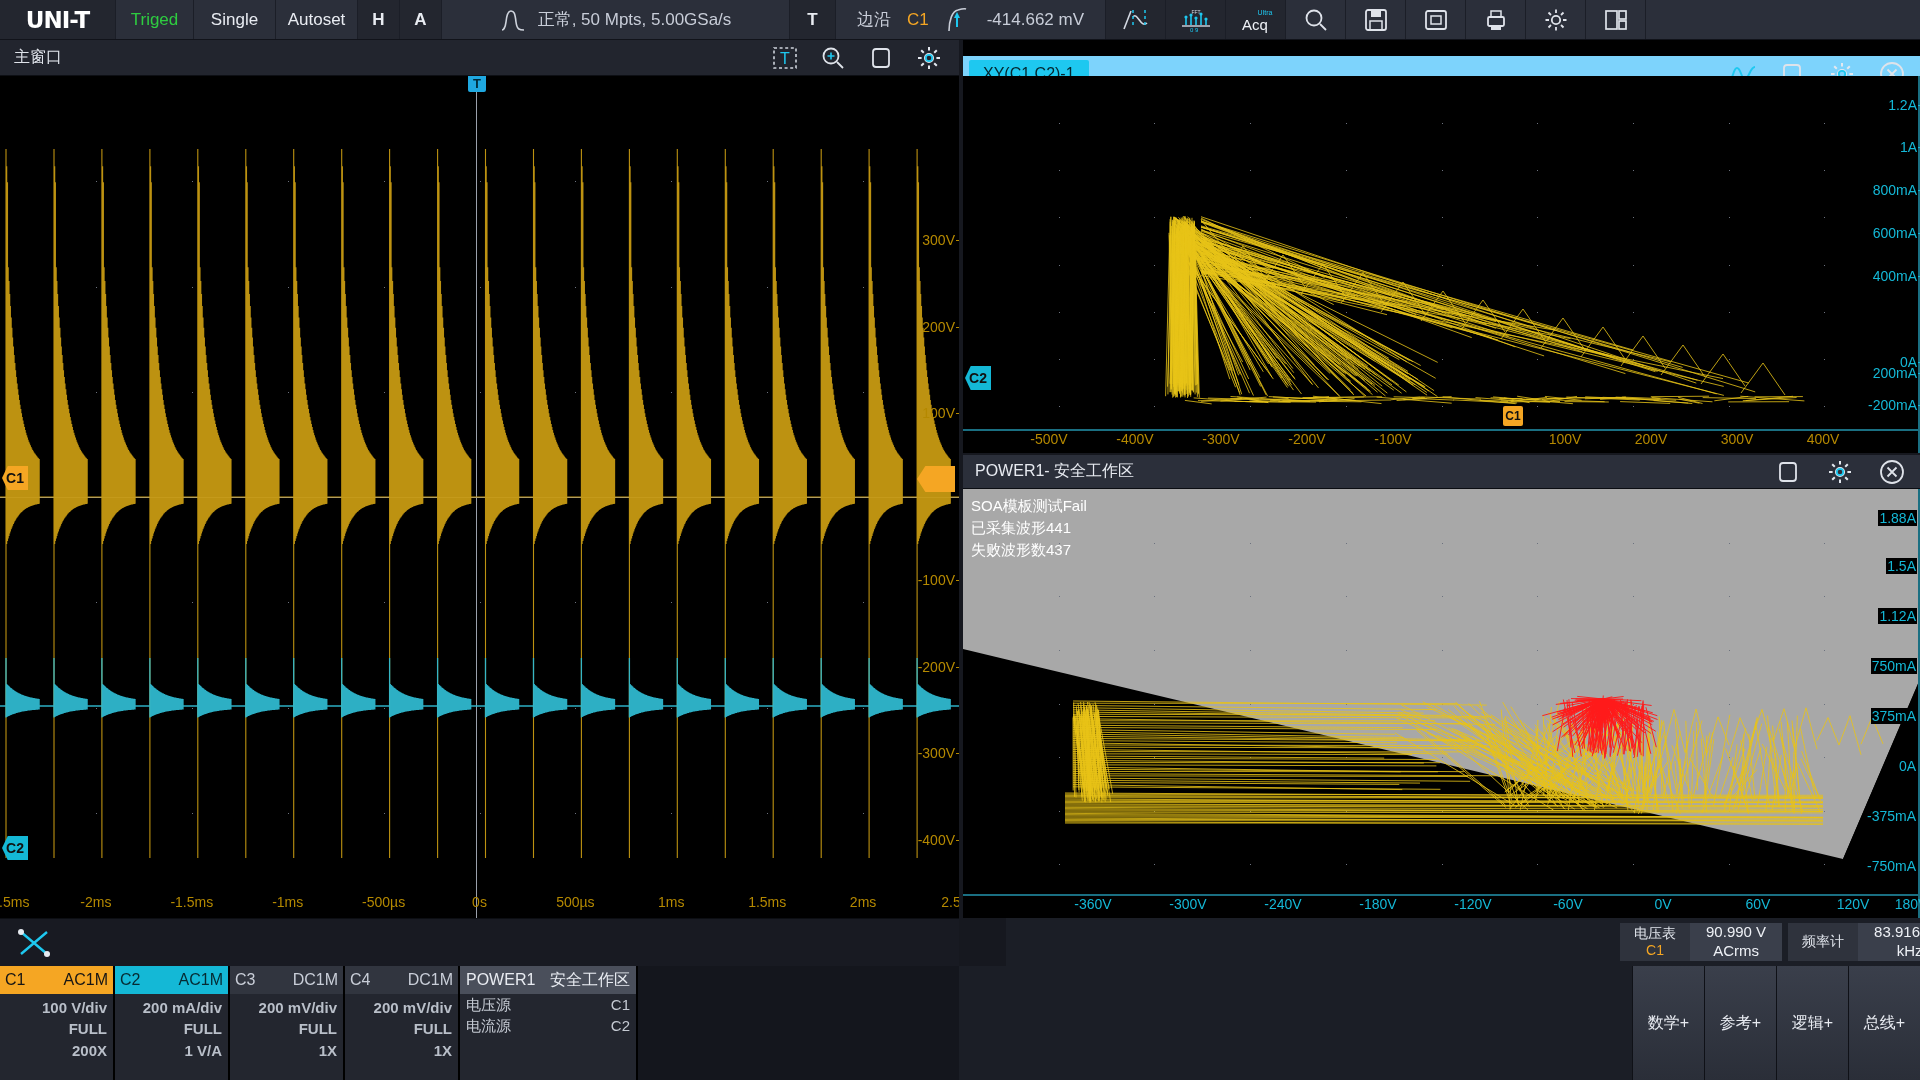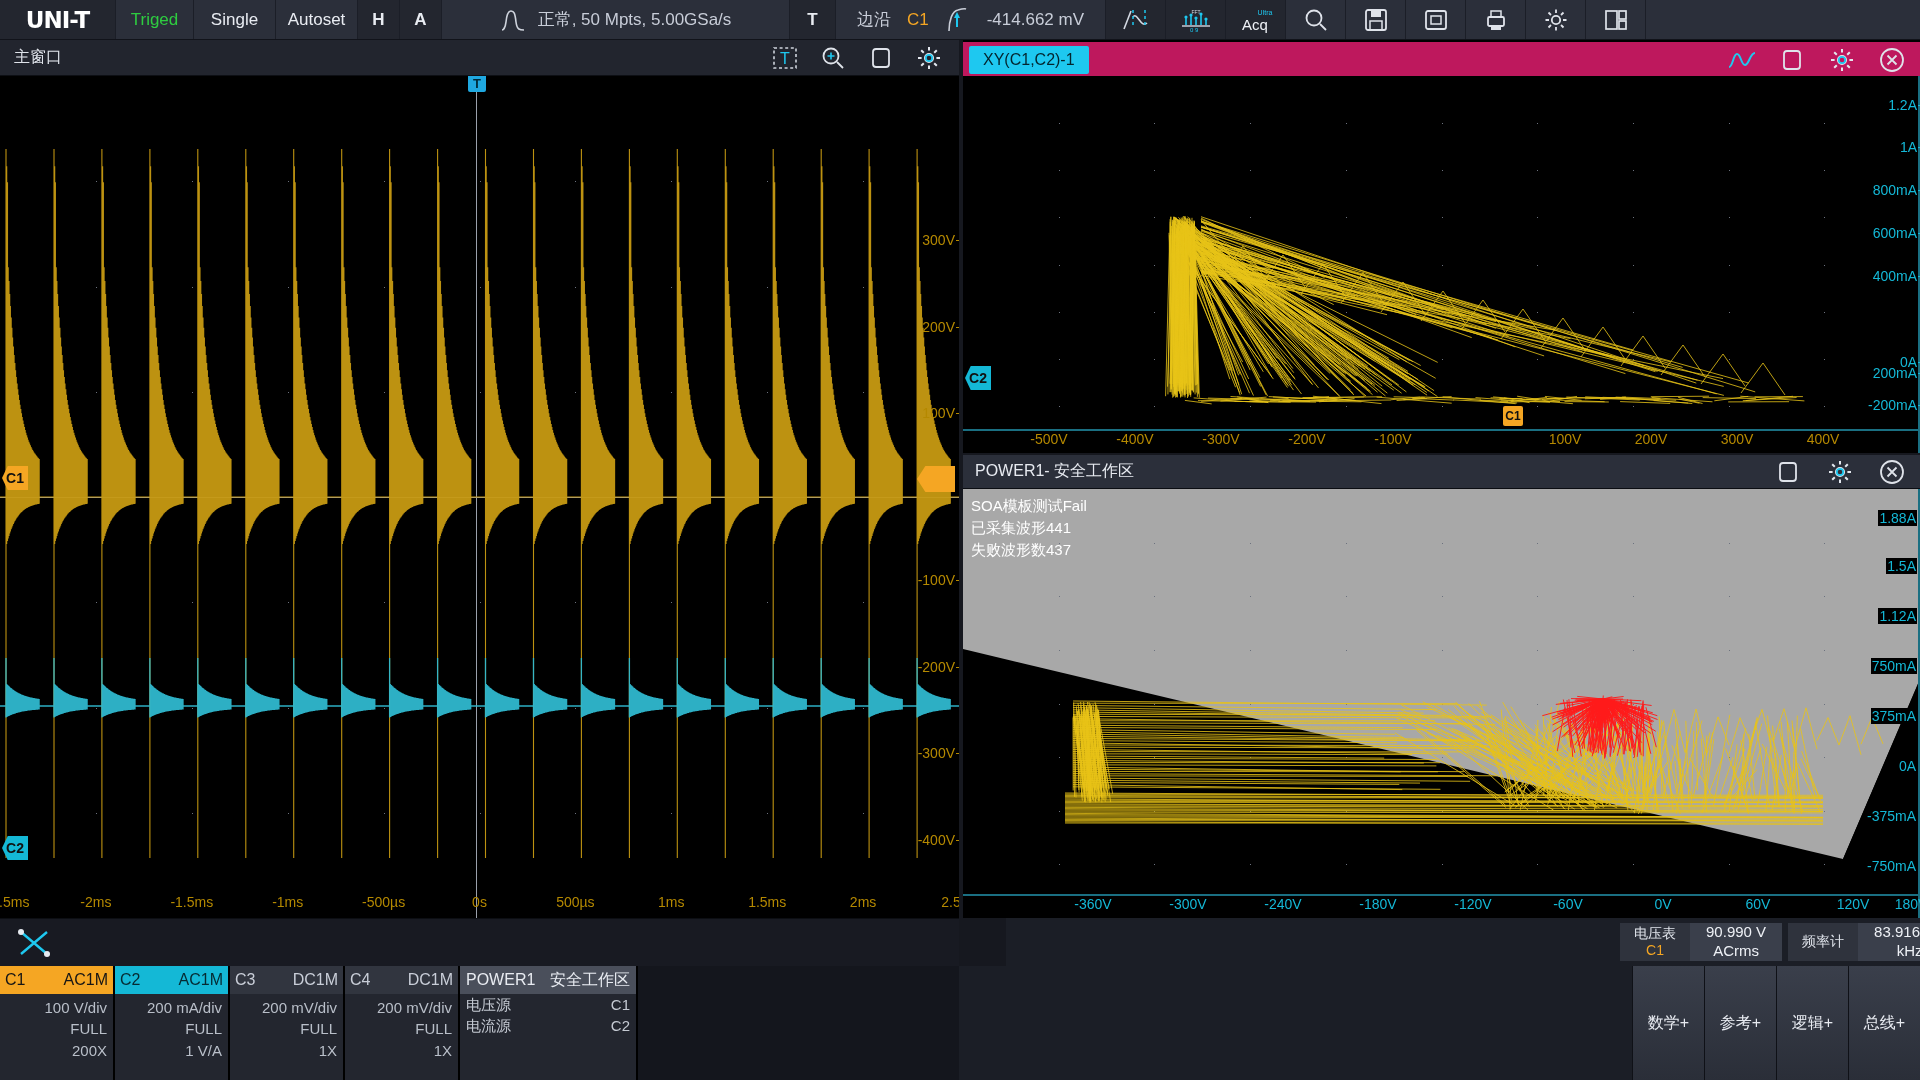--- a/index.html
+++ b/index.html
@@ -84,21 +84,21 @@
 
   .tlabels { position:absolute; left:0; bottom:2px; width:100%; height:22px; }
   .tlabel { position:absolute; font-size:14px; color:#b58900; transform:translateX(-50%); white-space:nowrap; }
 
   .wave-c1 { position:absolute; left:0; top:0; width:100%; height:100%; }
   .wave-c2 { position:absolute; left:0; top:0; width:100%; height:100%; }
 
   
   .xywin { position:absolute; left:963px; top:40px; width:957px; height:413px; background:#000; }
   .xy-header {
-    position:absolute; left:0; top:2px; width:957px; height:36px; background:#be185d;
+    position:absolute; left:0; top:16px; width:957px; height:36px; background:#7dd3fc;
     display:flex; align-items:center; border-bottom:1px solid #0b0d12;
   }
   .xy-tab {
     background:#1ec8f0; color:#04252e; height:28px; margin-left:6px; padding:0 14px;
     display:flex; align-items:center; font-size:16px; border-radius:2px; cursor:pointer;
   }
   .xy-tools { margin-left:auto; display:flex; align-items:center; gap:18px; padding-right:12px; }
   .xy-plot { position:absolute; left:0; top:36px; width:957px; height:377px; background:#000; overflow:hidden; }
   .xy-xlabels { position:absolute; left:0; bottom:2px; width:100%; height:20px; }
   .xy-xlabel { position:absolute; font-size:14px; color:#b58900; transform:translateX(-50%); white-space:nowrap; }
@@ -131,21 +131,21 @@
     display:flex; align-items:center; border-top:1px solid #0c0e13;
   }
   .strip-icon { width:48px; height:40px; margin-left:10px; display:flex; align-items:center; justify-content:center; cursor:pointer; }
 
   .chanbar { position:absolute; left:0; top:966px; width:959px; height:114px; background:#14161d; display:flex; }
   .chan { width:115px; height:114px; border-right:2px solid #000; position:relative; background:#23262f; }
   .chan-head { height:28px; display:flex; align-items:center; justify-content:space-between; padding:0 5px; font-size:16px; }
   .chan-head.c1 { background:#f5a623; color:#151515; }
   .chan-head.c2 { background:#14b8d6; color:#062a32; }
   .chan-head.off { background:#31353f; color:#c9ced8; }
-  .chan-body { padding:3px 6px 0 4px; text-align:right; font-size:15px; color:#b9bfc9; line-height:1.42; }
+  .chan-body { padding:3px 6px 0 4px; text-align:right; font-size:15px; color:#b9bfc9; line-height:1.42;font-weight:bold; }
   .pwr { width:178px; background:#23262f; border-right:2px solid #000; }
   .pwr-head { height:28px; background:#4a4f5b; color:#e8ebf1; display:flex; align-items:center; justify-content:space-between; padding:0 6px; font-size:16px; }
   .pwr-row { display:flex; justify-content:space-between; padding:2px 6px 0 6px; font-size:15px; color:#c5cad3; }
 
   .measbar { position:absolute; left:1006px; top:918px; width:961px; height:48px; background:#1b1e26; display:flex; align-items:center; justify-content:flex-end; }
   .meas-group { display:flex; height:38px; margin-right:6px; }
   .meas-name { background:#2f333d; display:flex; flex-direction:column; align-items:center; justify-content:center; padding:0 14px; font-size:14px; color:#dfe3ea; line-height:1.25; }
   .meas-val { background:#3a3f4b; display:flex; flex-direction:column; align-items:center; justify-content:center; padding:0 16px; font-size:15px; color:#eef1f6; line-height:1.25; }
 
   .botbar { position:absolute; left:959px; top:966px; width:961px; height:114px; background:#1b1e26; display:flex; }

